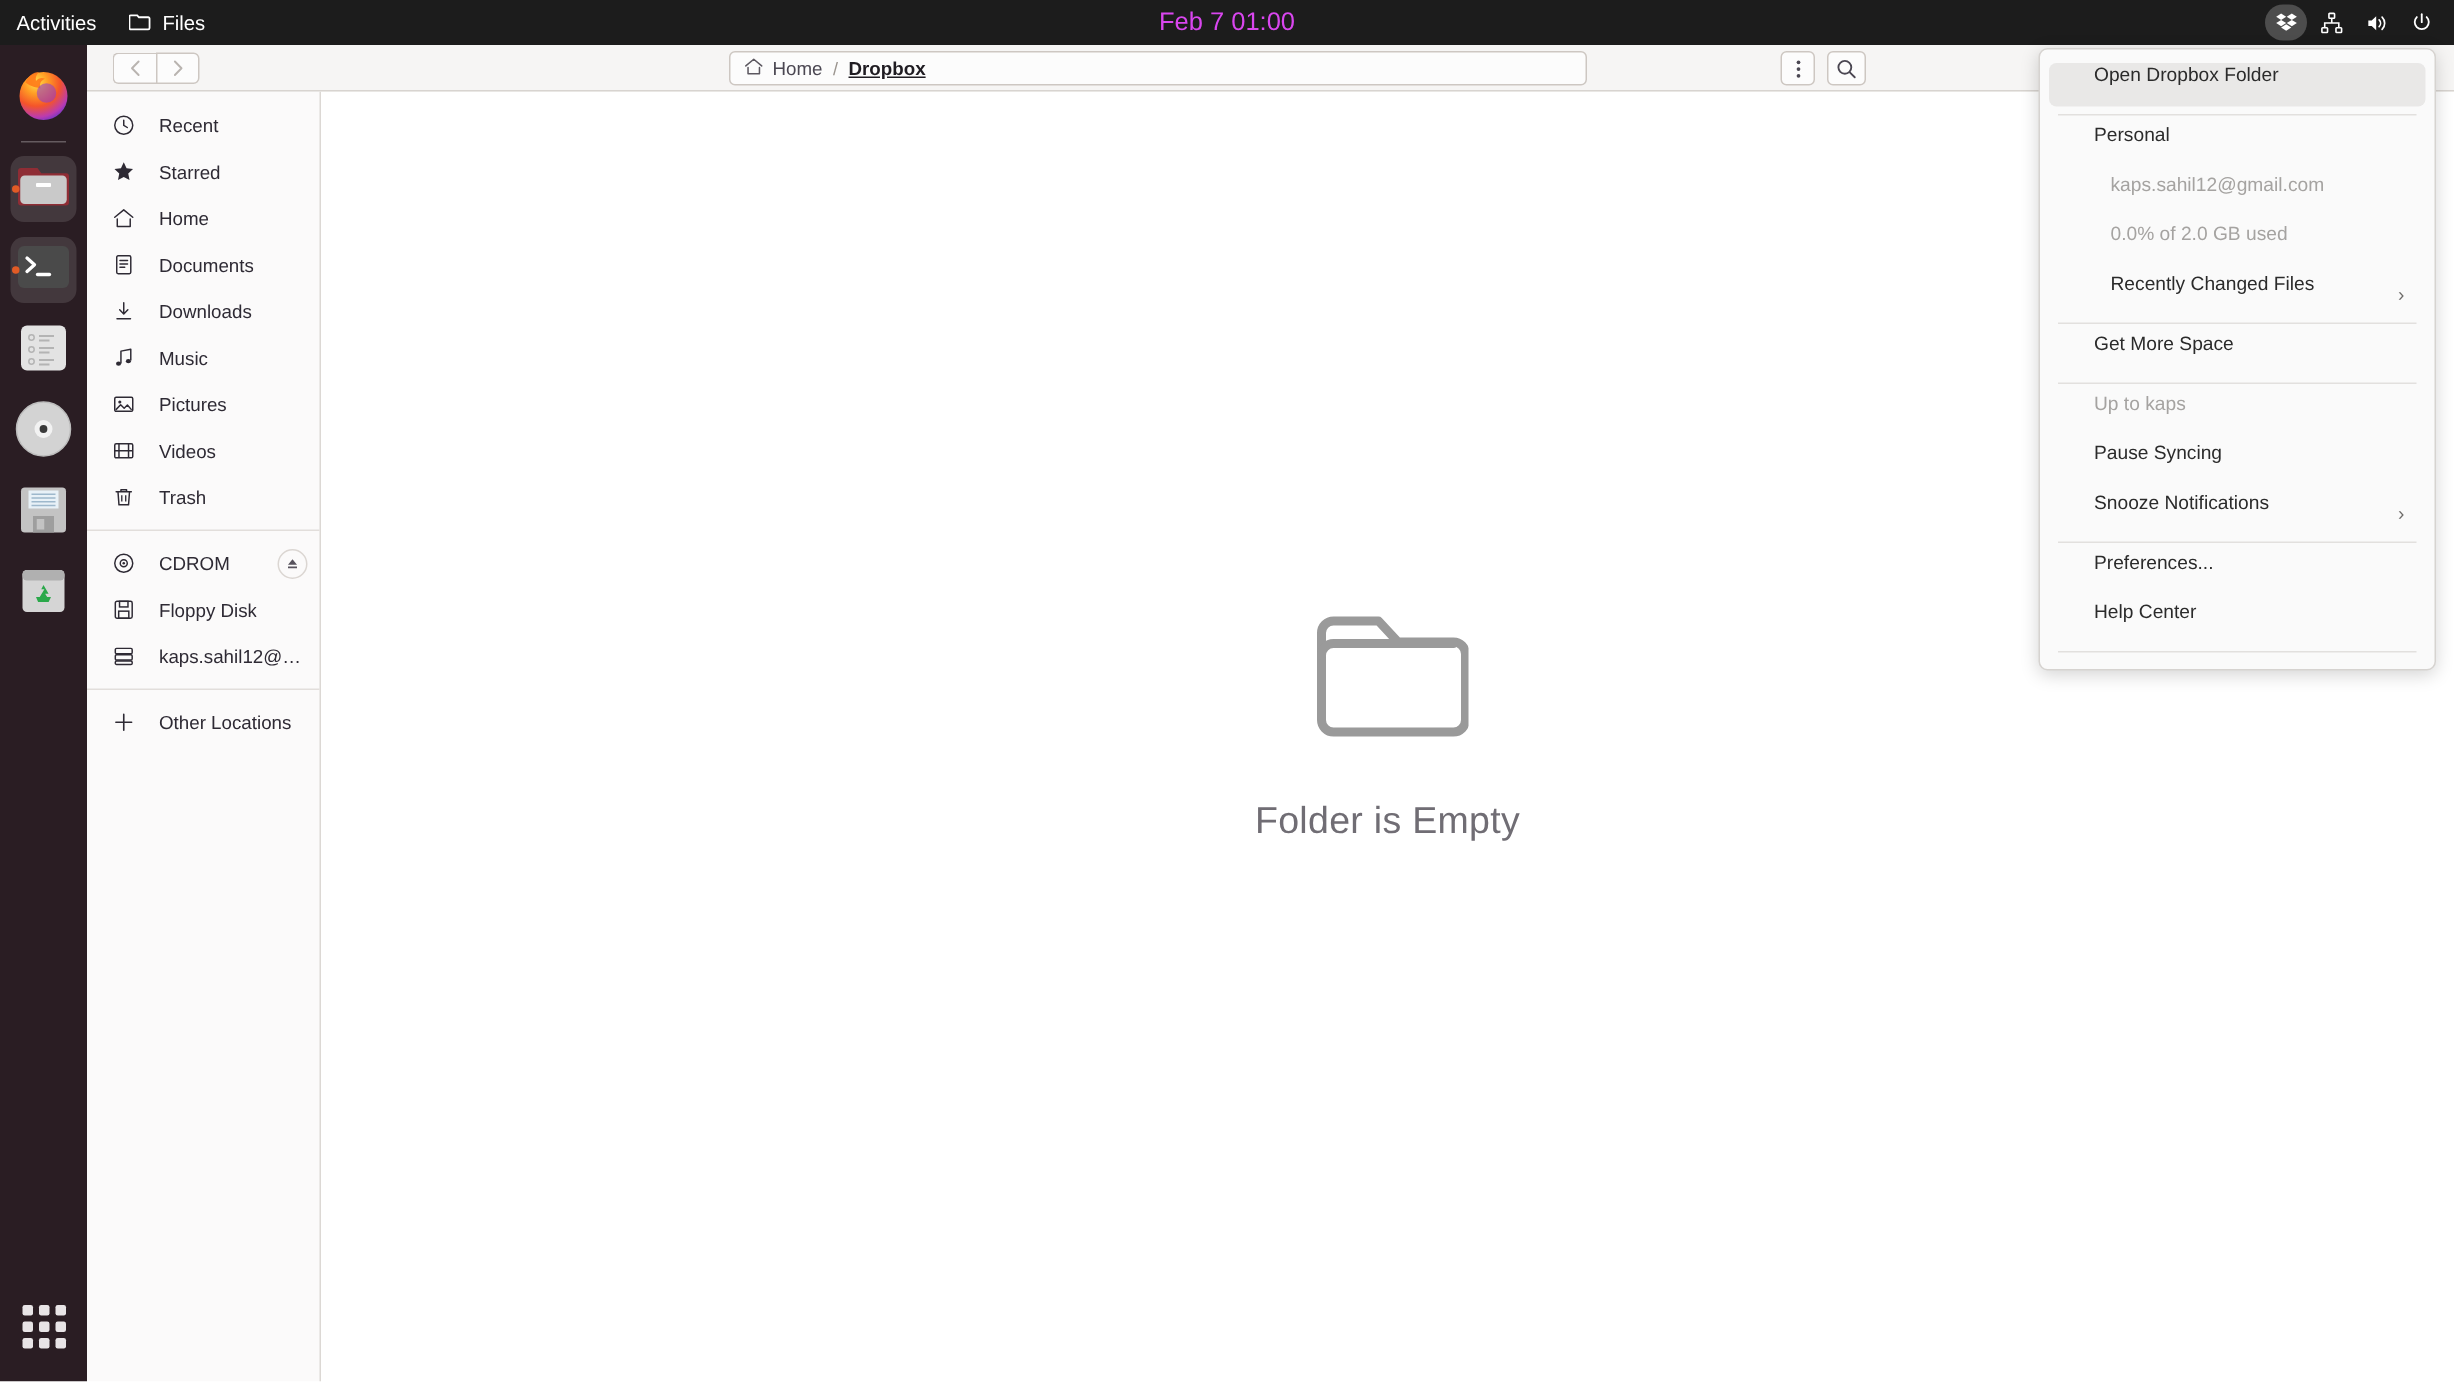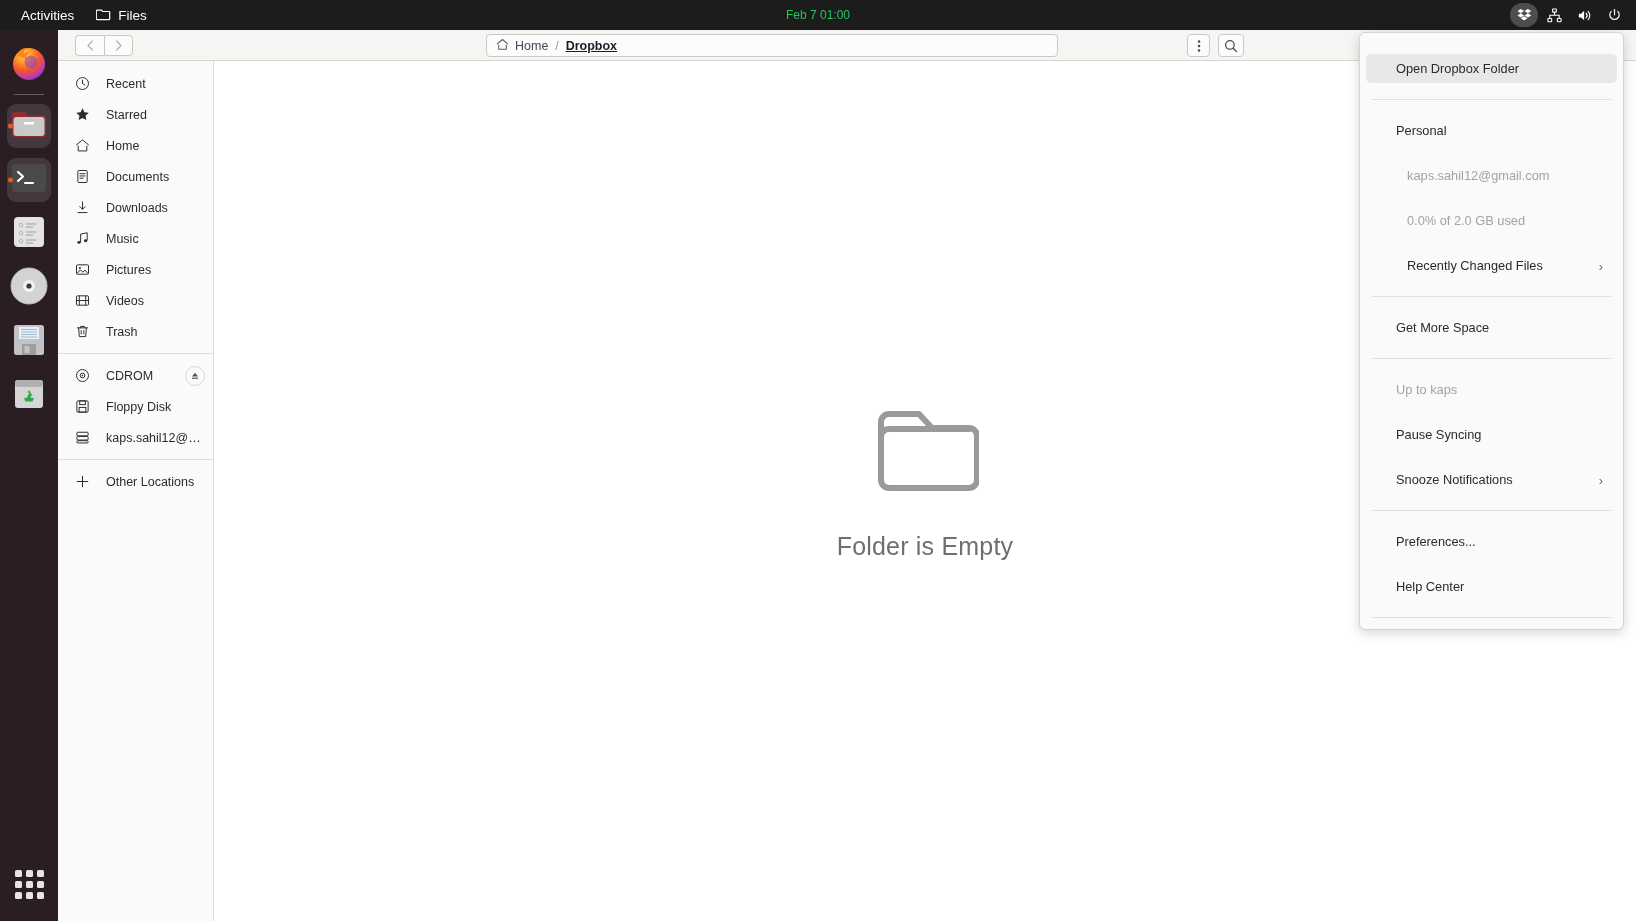--- a/index.html
+++ b/index.html
@@ -12,30 +12,30 @@
   body { position: relative; }
 
   
   #topbar {
     position: absolute; top: 0; left: 0; width: 1636px; height: 30px;
     background: #1c1c1c;
     display: flex; align-items: center;
     color: #ffffff; font-size: 13.5px;
     z-index: 50;
   }
-  #topbar .tb-left { display: flex; align-items: center; padding-left: 10px; }
+  #topbar .tb-left { display: flex; align-items: center; }
   .tb-btn {
     display: flex; align-items: center; gap: 7px;
     padding: 3px 11px; border-radius: 5px;
     color: #ffffff; height: 24px;
   }
   .tb-clock {
     position: absolute; left: 0; right: 0; top: 0; height: 30px;
     display: flex; align-items: center; justify-content: center;
-    font-size: 12px; color: #22c55e; pointer-events: none;
+    font-size: 17px; color: #d946ef; pointer-events: none;
   }
   .tb-right {
     position: absolute; right: 8px; top: 0; height: 30px;
     display: flex; align-items: center; gap: 2px;
   }
   .tb-ico {
     width: 28px; height: 24px; display: flex;
     align-items: center; justify-content: center; border-radius: 13px;
   }
   .tb-ico.active { background: #4d4d4d; }
@@ -161,23 +161,23 @@
     width: 265px;
     background: #fafafa;
     border: 1px solid #d6d3d0;
     border-radius: 6px;
     box-shadow: 0 3px 12px rgba(0,0,0,0.17);
     padding: 5px 0 6px 0;
     z-index: 60;
     font-size: 12.8px; color: #2b2b2b;
   }
   .mi {
-    height: 29px; display: flex; align-items: center;
+    height: 29px; display: flex; 
     padding: 0 14px 0 30px; position: relative;
-    margin: 16px 6px; border-radius: 5px; white-space: nowrap;
+    margin: 4px 6px; border-radius: 5px; white-space: nowrap;
   }
   .mi.highlight { background: #e9e8e7; }
   .mi.dim { color: #a5a3a1; }
   .mi.indent { padding-left: 41px; }
   .mi .chev {
     position: absolute; right: 14px; top: 50%; transform: translateY(-50%);
     color: #6d6b69;
   }
   .m-sep { height: 1px; background: #e2e0de; margin: 5px 12px; }
 </style>

